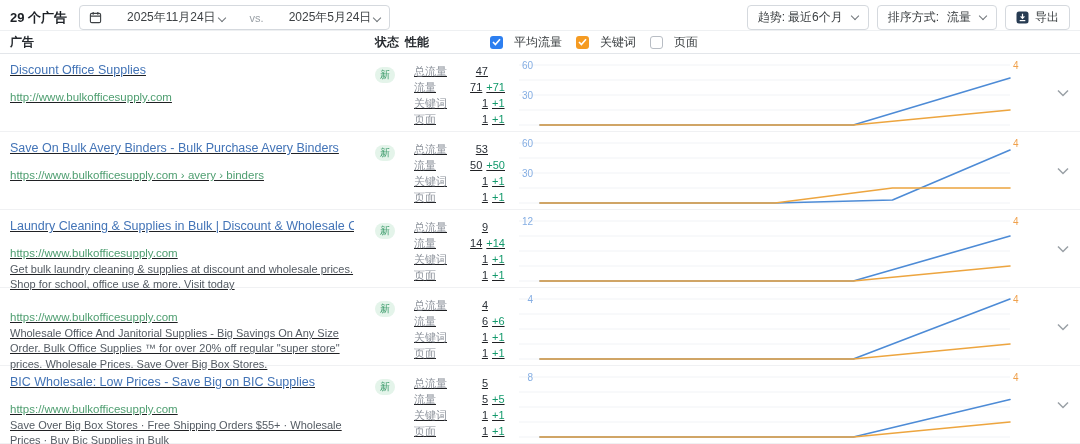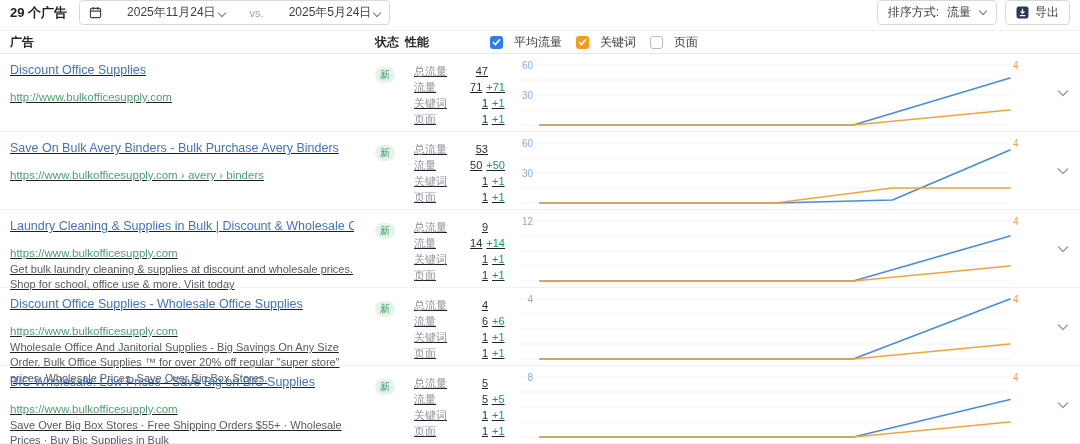--- a/index.html
+++ b/index.html
@@ -1,21 +1,21 @@
 <!DOCTYPE html>
 <html><head>
 <meta charset="utf-8">
 <style>
   * { box-sizing: border-box; margin: 0; padding: 0; }
   html,body { width:1080px; height:444px; overflow:hidden; background:#fff;
     font-family:"Liberation Sans","DejaVu Sans",sans-serif; color:#202124; }
   .app { width:1080px; height:444px; position:relative; background:#fff; }
 
   
-  .toolbar { height:31px; display:flex; align-items:flex-start; justify-content:space-between;
+  .toolbar { height:31px; display:flex; align-items:flex-end; justify-content:space-between;
     padding:0 10px; border-bottom:1px solid #eef0f2; }
   .tb-left { display:flex; align-items:center; gap:12px; }
   .ads-count { font-size:13px; font-weight:bold; color:#1b1f24; }
   .date-box { display:flex; align-items:center; gap:25px; border:1px solid #d5d9de;
     border-radius:4px; padding:3px 9px; font-size:12px; color:#3c4043; background:#fff; cursor:pointer; }
   .vs { color:#9aa0a6; font-size:11px; }
   .tb-right { display:flex; align-items:center; gap:8px; }
   .tb-btn { display:flex; align-items:center; gap:6px; border:1px solid #d5d9de; border-radius:4px;
     padding:3px 10px; font-size:12px; color:#3c4043; background:#fff; cursor:pointer; }
   .tb-btn .val { margin-left:2px; }
@@ -70,20 +70,25 @@
               <path d="M1.5 5.5h11M4.5 1v3M9.5 1v3"></path>
           </svg>
         </span>
         <span><span>2025年11月24日</span><span class="caret"></span></span>
         <span class="vs">vs.</span>
         <span><span>2025年5月24日</span><span class="caret"></span></span>
       </div>
     </div>
     <div class="tb-right">
       <div class="tb-btn">
+        <span>趋势:</span>
+          <span class="val" style="margin-left:-3px;">最近6个月</span>
+          <span class="caret"></span>
+      </div>
+      <div class="tb-btn">
         <span>排序方式:</span>
           <span class="val">流量</span>
           <span class="caret"></span>
       </div>
       <div class="tb-btn">
         <span style="display:flex;">
           <svg width="13" height="13" viewBox="0 0 13 13">
             <rect x="0.5" y="0.5" width="12" height="12" rx="2.5" fill="#273b52"></rect>
             <path d="M6.5 2.8v4.1M4.6 5.4l1.9 2 1.9-2" stroke="#fff" stroke-width="1.2" fill="none"></path>
             <path d="M3.7 9.6h5.6" stroke="#fff" stroke-width="1.2"></path>
@@ -272,21 +277,20 @@
     </div>
     <div class="col-chevron">
       <svg width="12" height="8" viewBox="0 0 12 8" fill="none" stroke="#9aa0a6" stroke-width="1.5">
             <path d="M1 1.5l5 5 5-5"></path>
           </svg>
     </div>
   </div>
 
   <div class="row">
     <div class="col-ad">
-      <a class="ad-title">Discount Office Supplies - Wholesale Office Supplies</a>
       <div class="ad-url">https://www.bulkofficesupply.com</div>
       <div class="ad-desc">Wholesale Office And Janitorial Supplies - Big Savings On Any Size Order. Bulk Office Supplies ™ for over 20% off regular "super store" prices. Wholesale Prices. Save Over Big Box Stores.</div>
     </div>
     <div class="col-status">
       <span class="badge">新</span>
     </div>
     <div class="col-metrics">
       <div class="m-line">
         <span class="m-label">总流量</span>
         <span class="m-val">4</span>

